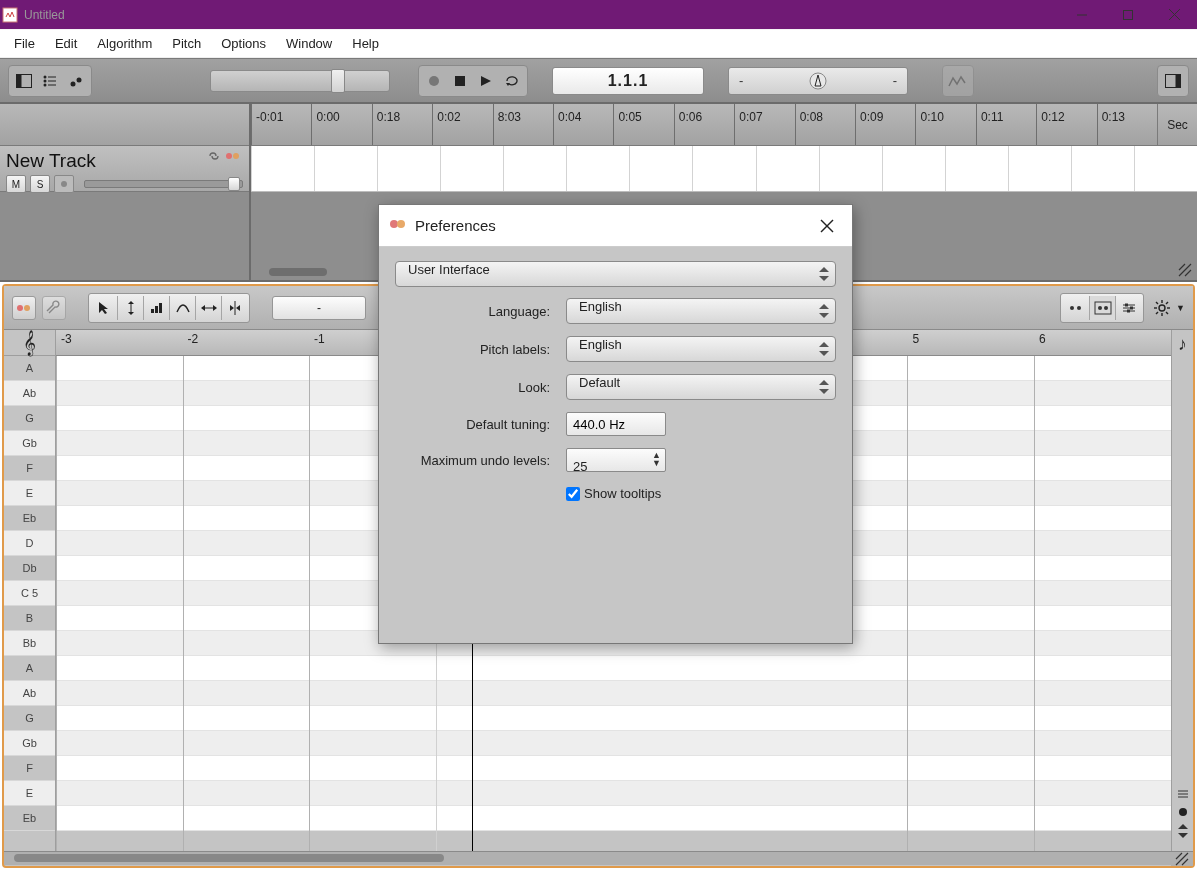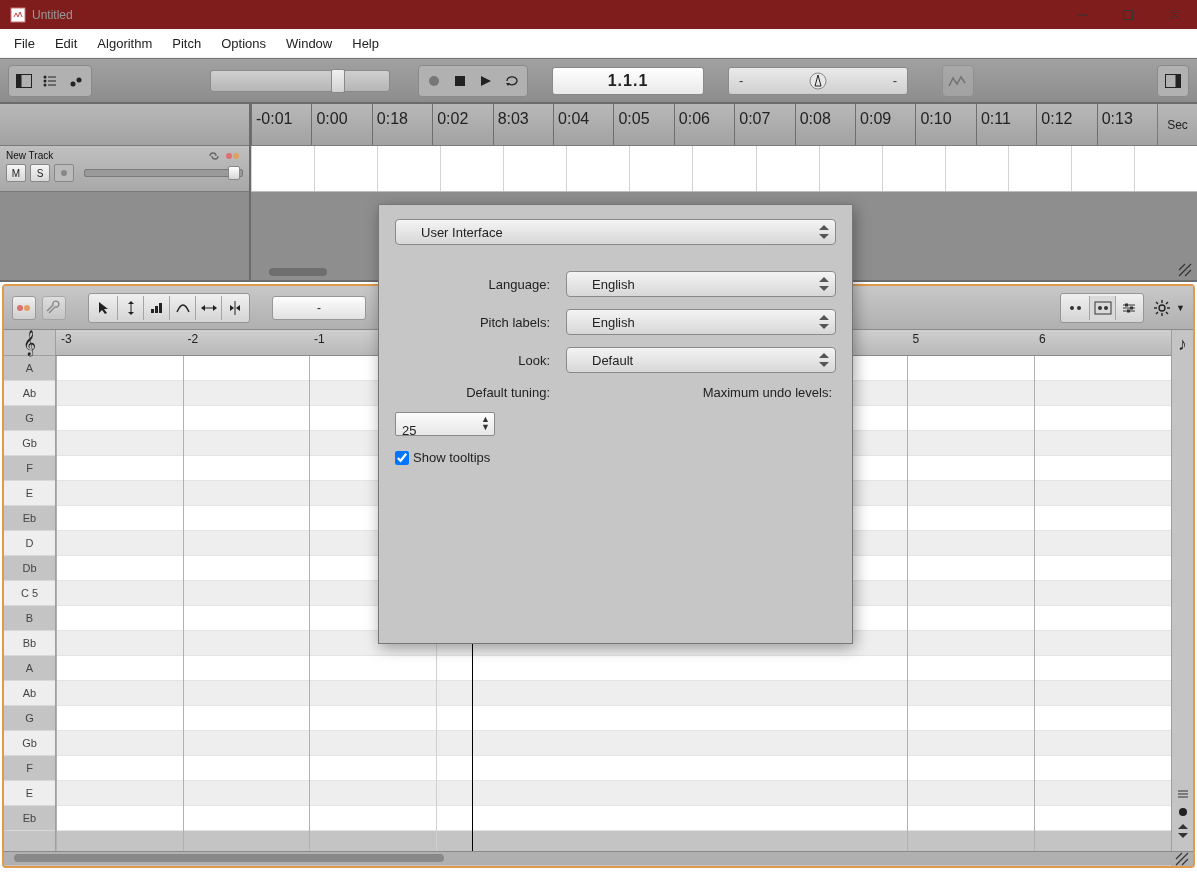--- a/index.html
+++ b/index.html
@@ -1,19 +1,19 @@
 <!DOCTYPE html>
 <html><head>
 <meta charset="utf-8">
 <style>
   * { box-sizing: border-box; margin: 0; padding: 0; font-family: "Segoe UI", Tahoma, sans-serif; }
   body { width: 1197px; height: 887px; background: #fff; overflow: hidden; font-size: 13px; color: #222; }
 
   
-  .titlebar { height: 30px; display: flex; align-items: center; padding-left: 10px; background: #7f1d1d; border-bottom: 1px solid #f5f5f5; }
+  .titlebar { height: 30px; display: flex; align-items: center; padding-left: 2px; background: #701a75; border-bottom: 1px solid #f5f5f5; }
   .titlebar .app-icon { width: 16px; height: 16px; margin-right: 6px; display: inline-block; }
   .titlebar .title { color: #999; font-size: 12px; flex: 0 0 auto; }
   .titlebar .spacer { flex: 1; }
   .win-btn { width: 46px; height: 30px; display: flex; align-items: center; justify-content: center; color: #333; }
   .win-btn svg { stroke: #222; }
 
   
   .menubar { height: 28px; display: flex; align-items: center; padding: 0 4px; gap: 0px; background: #fff; border-bottom: 1px solid #eee; }
   .menubar .mi { padding: 4px 10px; font-size: 13px; color: #222; }
 
@@ -30,25 +30,25 @@
 
   .filler { flex: 1; }
 
   
   .timeline-area { background: #8e8e8e; border-bottom: 2px solid #6b6b6b; display: flex; height: 178px; }
   .track-header-col { width: 251px; background: #8e8e8e; border-right: 2px solid #6b6b6b; display: flex; flex-direction: column; }
   .ruler-row { height: 42px; background: linear-gradient(#b8b8b8,#a2a2a2); border-bottom: 1px solid #7a7a7a; display: flex; }
   .ruler-cell { flex: 1; position: relative; }
   .ruler-ticks { position: absolute; left: 0; right: 0; top: 0; bottom: 0; display: flex; }
   .ruler-tick { flex: 1; border-left: 1px solid #6e6e6e; position: relative; }
-  .ruler-tick span { position: absolute; top: 6px; left: 4px; font-size: 16px; color: #222; }
+  .ruler-tick span { position: absolute; top: 6px; left: 4px; font-size: 12px; color: #222; }
   .ruler-unit { width: 40px; background: linear-gradient(#b8b8b8,#a2a2a2); border-left: 1px solid #7a7a7a; display: flex; align-items: center; justify-content: center; font-size: 12px; }
 
   .track-header { height: 46px; background: linear-gradient(#c0c0c0,#a8a8a8); border-bottom: 1px solid #7a7a7a; padding: 4px 6px; }
-  .track-name { font-size: 10px; color: #111; }
+  .track-name { font-size: 19px; color: #111; }
   .track-ctrl-row { display: flex; align-items: center; gap: 4px; margin-top: 3px; }
   .mini-btn { width: 20px; height: 18px; background: linear-gradient(#f5f5f5,#d8d8d8); border: 1px solid #888; border-radius: 2px; font-size: 10px; display:flex;align-items:center;justify-content:center; }
   .track-slider { flex: 1; height: 8px; background: #9a9a9a; border: 1px solid #7a7a7a; border-radius: 2px; position: relative; margin-left: 6px; }
   .track-slider-handle { position: absolute; right: 2px; top: -4px; width: 12px; height: 14px; background: linear-gradient(#fff,#d6d6d6); border:1px solid #888; border-radius: 2px; }
   .track-icons { position: absolute; right: 8px; top: 4px; display:flex; gap:4px; }
   .timeline-body { flex: 1; position: relative; background: #8e8e8e; }
   .timeline-body .lane-area { height: 46px; background: #fff; border-bottom: 1px solid #bdbdbd; display: flex; }
   .lane-cell { flex: 1; border-left: 1px solid #d3d3d3; }
   .timeline-body .below { height: 88px; background: #8e8e8e; position: relative; }
   .hscroll-thumb { position: absolute; left:18px; bottom: 4px; width: 58px; height: 8px; background: #6e6e6e; border-radius: 4px; }
@@ -86,23 +86,23 @@
   .editor-hscroll { height: 14px; background:#b0b0b0; border-top:1px solid #8a8a8a; position:relative; }
   .editor-hscroll .thumb { position:absolute; left:10px; top:2px; height:8px; width:430px; background:#888; border-radius:4px; }
 
   
   .dialog { position: absolute; left: 378px; top: 204px; width: 475px; height: 440px; background: #c6c6c6; border: 1px solid #777; box-shadow: 2px 4px 14px rgba(0,0,0,.35); z-index: 50; display:flex; flex-direction:column; }
   .dlg-title { height: 42px; background:#fff; display:flex; align-items:center; padding: 0 10px; border-bottom:1px solid #ccc; }
   .dlg-title .dlg-icon { width:18px;height:18px;margin-right:8px; }
   .dlg-title .dlg-t { font-size:15px; color:#222; }
   .dlg-close { margin-left:auto; width:30px;height:30px; display:flex;align-items:center;justify-content:center; }
   .dlg-body { flex:1; padding: 14px 16px; }
-  .dlg-combo { width: 100%; height: 26px; background: linear-gradient(#f4f4f4,#d7d7d7); border:1px solid #8a8a8a; border-radius:4px; display:flex; align-items:center; padding: 0 25px; position:relative; font-size:13px; }
+  .dlg-combo { width: 100%; height: 26px; background: linear-gradient(#f4f4f4,#d7d7d7); border:1px solid #8a8a8a; border-radius:4px; display:flex; align-items:flex-start; padding: 0 12px; position:relative; font-size:13px; }
   .dlg-combo .arrow { position:absolute; right:6px; top:4px; }
-  .form-grid { display:grid; grid-template-columns: 1fr 270px; row-gap: 4px; column-gap: 8px; margin-top: 26px; align-items:center;gap:12px; }
+  .form-grid { display:grid; grid-template-columns: 1fr 270px; row-gap: 4px; column-gap: 8px; margin-top: 11px; align-items:center;gap:12px; }
   .form-label { text-align:right; font-size:13px; color:#222; padding-right:4px; }
   .form-field .dlg-combo { width: 270px; }
   .form-field .dlg-input { width: 100px; height:24px; background: linear-gradient(#fcfcfc,#e7e7e7); border:1px solid #8a8a8a; border-radius:2px; padding: 2px 6px; font-size:13px; }
   .form-field .dlg-spin { width: 100px; height:24px; background: linear-gradient(#fcfcfc,#e7e7e7); border:1px solid #8a8a8a; border-radius:2px; padding: 10px 6px; font-size:13px; position:relative; }
   .spin-arrows { position:absolute; right:4px; top:2px; font-size:9px; line-height:8px; color:#333; }
   .chk-row { display:flex; align-items:center; gap:4px; font-size:13px; margin-top:2px; }
   .chk { width:14px;height:14px; }
 
   svg { display:block; }
 </style>
@@ -560,20 +560,35 @@
       <span>
           <svg width="14" height="14">
             <path d="M1 7 L7 1 M1 13 L13 1 M7 13 L13 7" stroke="#333" stroke-width="1.2" fill="none"></path>
           </svg>
         </span>
     </div>
   </div>
 </div>
 
 <div class="dialog">
+  <div class="dlg-title">
+    <span class="dlg-icon">
+        <svg width="18" height="14">
+          <circle cx="5" cy="7" r="4" fill="#e07878"></circle>
+          <circle cx="12" cy="7" r="4" fill="#e8a968"></circle>
+        </svg>
+      </span>
+    <span class="dlg-t">Preferences</span>
+    <div class="dlg-close">
+        <svg width="14" height="14">
+          <line x1="1" y1="1" x2="13" y2="13" stroke="#222" stroke-width="1.4"></line>
+          <line x1="13" y1="1" x2="1" y2="13" stroke="#222" stroke-width="1.4"></line>
+        </svg>
+      </div>
+  </div>
   <div class="dlg-body">
     <div class="dlg-combo">
       <span>User Interface</span>
       <span class="arrow">
           <svg width="10" height="16">
             <polygon points="0,6 10,6 5,1" fill="#555"></polygon>
             <polygon points="0,10 10,10 5,15" fill="#555"></polygon>
           </svg>
         </span>
     </div>
@@ -612,20 +627,21 @@
             <span class="arrow">
               <svg width="10" height="16">
                 <polygon points="0,6 10,6 5,1" fill="#555"></polygon>
                 <polygon points="0,10 10,10 5,15" fill="#555"></polygon>
               </svg>
             </span>
           </div>
         </div>
 
       <div class="form-label">Default tuning:</div>
+      <div class="form-field"><input class="dlg-input" value="440.0 Hz" style=""></div>
 
       <div class="form-label">Maximum undo levels:</div>
       <div class="form-field">
           <div class="dlg-spin"><span>25</span><span class="spin-arrows">▲<br>▼</span></div>
         </div>
 
       <div></div>
       <div class="form-field chk-row">
         <input type="checkbox" class="chk" checked="" style="">
         <span>Show tooltips</span>

